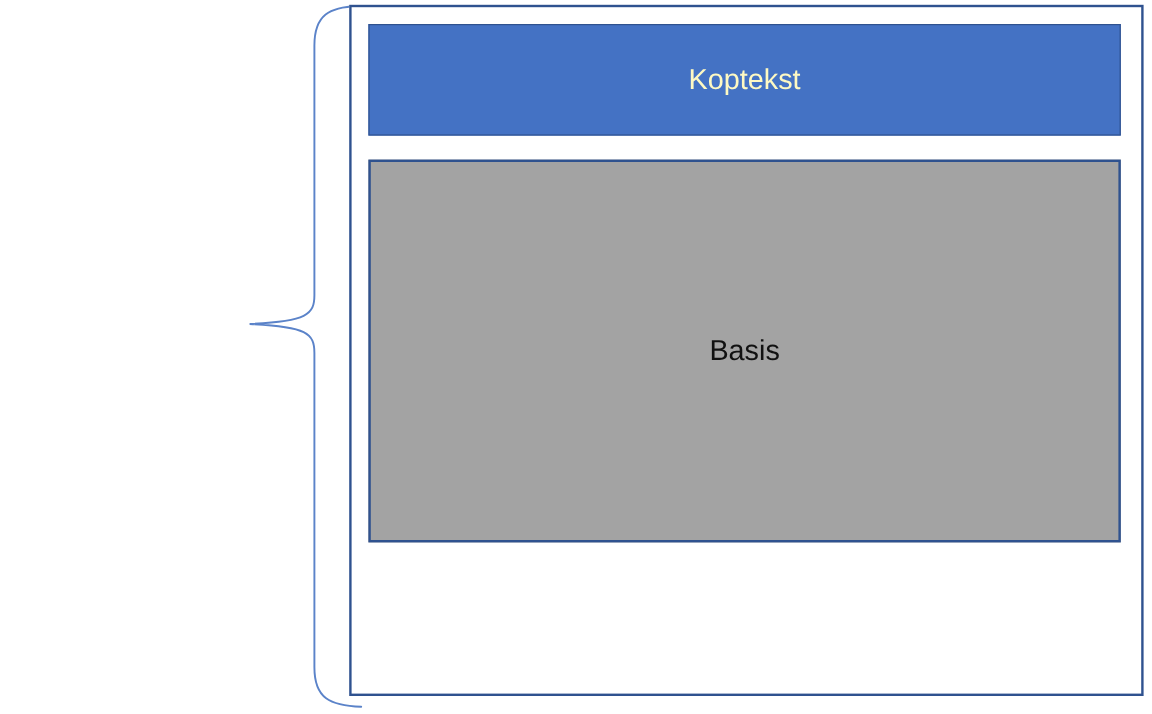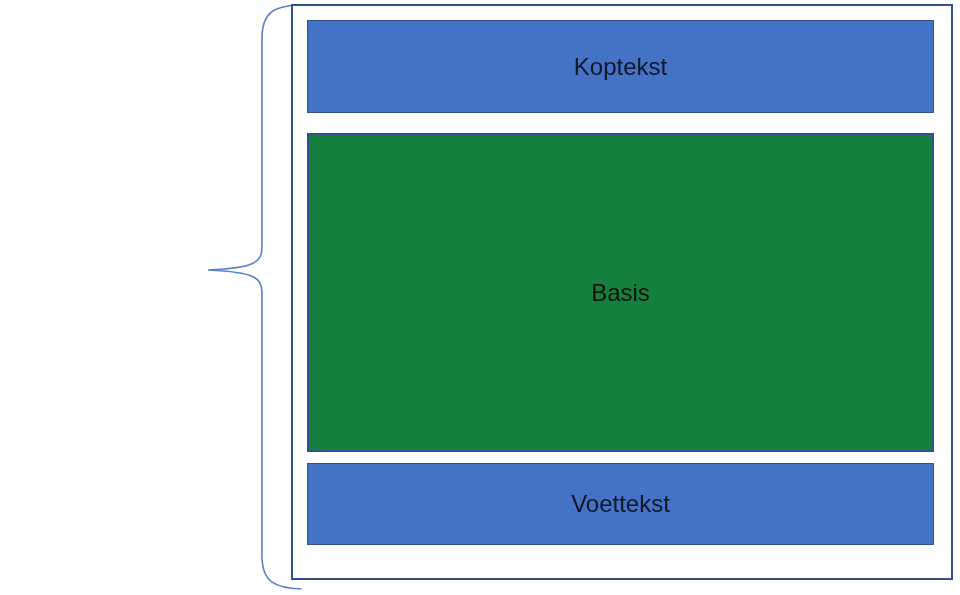--- a/index.html
+++ b/index.html
@@ -47,32 +47,32 @@
   .bar {
     position: absolute;
     left: 307px;
     width: 627px;
     background: #4472c4;
     border: 1px solid #2f528f;
     box-sizing: border-box;
     display: flex;
     align-items: center;
     justify-content: center;
-    color: #0f172a;
+    color: #fef9c3;
     font-size: 24px;
   }
   .bar.header { top: 20px;  height: 93px; }
   .bar.footer { top: 463px; height: 82px; }
   .basis-box {
     position: absolute;
     left: 307px;
     top: 133px;
     width: 627px;
     height: 319px;
-    background: #15803d;
+    background: #a3a3a3;
     border: 2px solid #2f528f;
     box-sizing: border-box;
     display: flex;
     align-items: center;
     justify-content: center;
     color: #111111;
     font-size: 24px;
   }
 </style>
 </head>
@@ -94,17 +94,14 @@
   <div class="outer-box"></div>
 
   <div class="bar header">
     <span>Koptekst</span>
   </div>
 
   <div class="basis-box">
     <span>Basis</span>
   </div>
 
-  <div class="bar footer">
-    <span>Voettekst</span>
-  </div>
 
 </div>
 
 </body></html>

